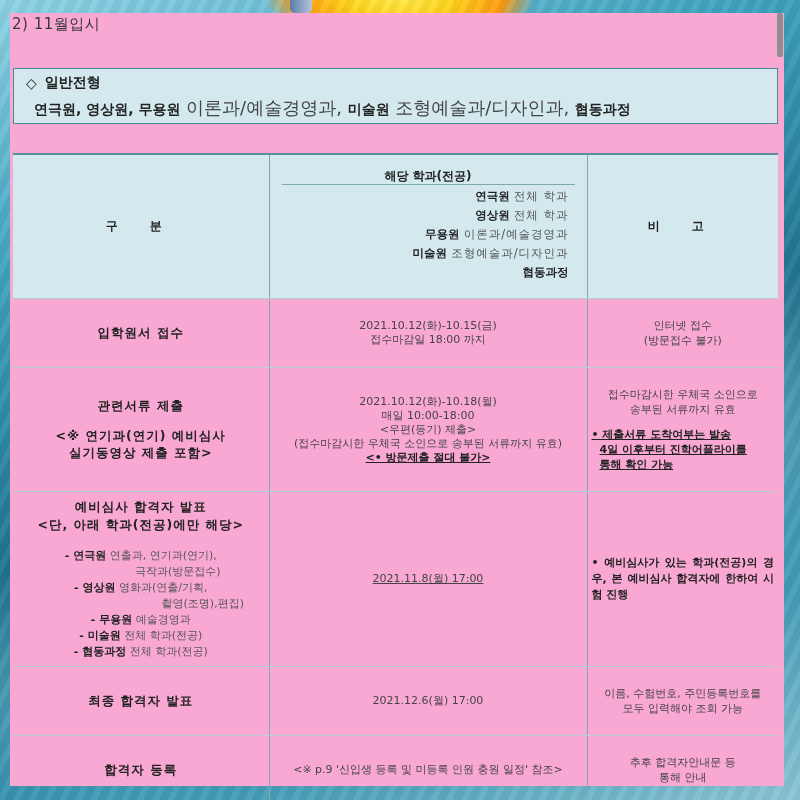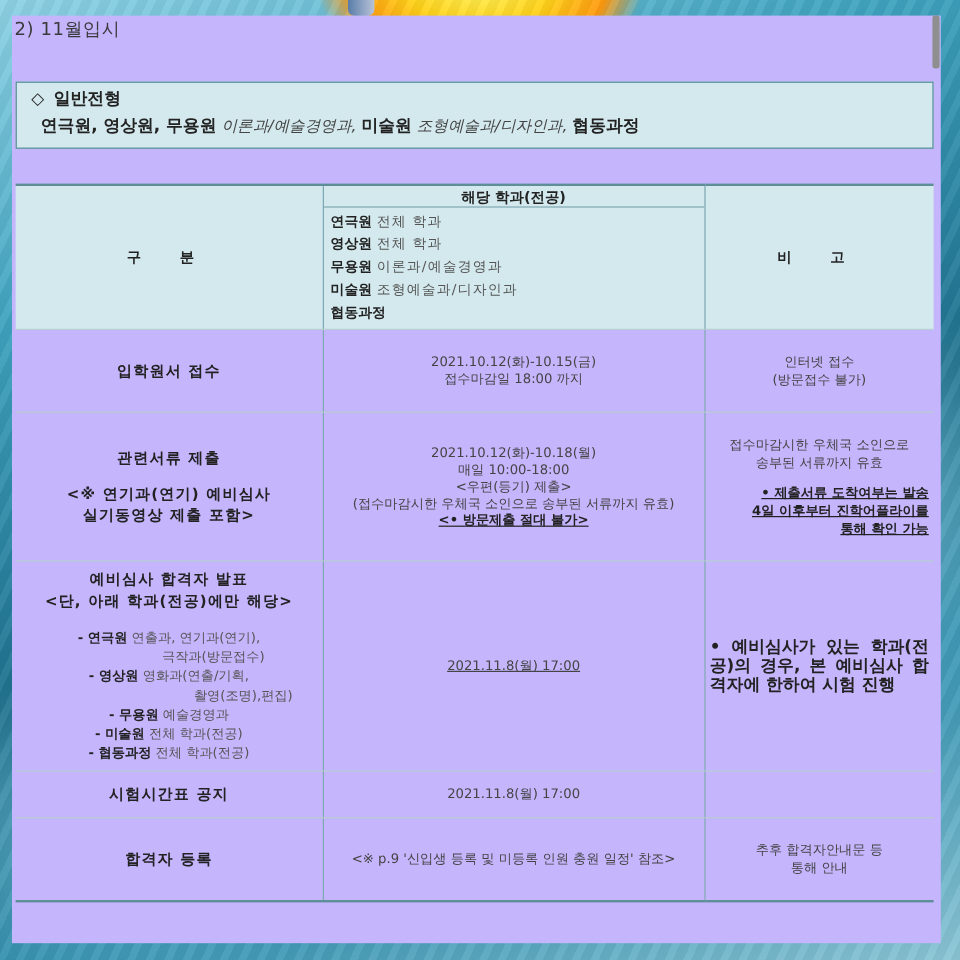--- a/index.html
+++ b/index.html
@@ -19,73 +19,73 @@
       repeating-linear-gradient(115deg, rgba(255,255,255,0.05) 0 6px, rgba(0,0,0,0.04) 6px 14px);
     pointer-events: none;
   }
   .orb-stripe {
     position: absolute; left: 290px; top: 0; width: 22px; height: 14px;
     background: linear-gradient(90deg, #5a7da8, #b7c3d8);
     border-radius: 0 0 40% 40%;
   }
   .page {
     position: absolute; left: 10px; top: 13px; width: 774px; height: 773px;
-    background: #c4b5fd;
+    background: #f9a8d4;
   }
   .scrollbar {
     position: absolute; left: 777px; top: 13px; width: 6px; height: 44px;
     background: #8f8f8f; border-radius: 2px;
   }
   .section-heading {
     position: absolute; left: 2px; top: 2px;
     font-size: 15px; color: #3a3a3a; letter-spacing: 0.5px;
   }
   .info-box {
     position: absolute; left: 3px; top: 55px; width: 765px; height: 56px;
     background: #d3e9ee; border: 1.5px solid #4f8a93;
     padding: 5px 12px;
   }
   .info-title { font-size: 14px; font-weight: bold; color: #222; display: flex; align-items: center; gap: 8px; }
   .diamond { font-size: 14px; color: #222; }
   .info-line { margin-top: 4px; font-size: 14px; color: #222; padding-left: 8px; white-space: nowrap; }
   .info-line .b { font-weight: bold; }
-  .info-line .n { font-weight: normal; font-size: 13px; color: #444; font-style: italic; }
+  .info-line .n { font-weight: normal; font-size: 18px; color: #444; }
 
   table.schedule {
     position: absolute; left: 3px; top: 140px; width: 765px;
     border-collapse: collapse; table-layout: fixed;
     font-size: 11px; color: #333;
   }
   table.schedule td, table.schedule th {
     border-left: 1.5px solid #7fa9b0; border-right: 1.5px solid #7fa9b0;
     border-bottom: 1px solid #b7ced2;
     text-align: center; vertical-align: middle;
   }
   table.schedule tr:first-child th { border-top: 2px solid #5e8f98; }
   table.schedule tr:last-child td { border-bottom: 2px solid #5e8f98; }
   table.schedule td:first-child, table.schedule th:first-child { border-left: none; }
   table.schedule td:last-child, table.schedule th:last-child { border-right: none; }
   th.hdr { background: #d3e9ee; font-weight: bold; font-size: 12px; color: #222; }
-  th.hdr-mid { padding: 0; }
+  th.hdr-mid { padding: 12px; }
   .hdr-mid-title {
     height: 18px; line-height: 18px; border-bottom: 1px solid #7fa9b0; font-weight: bold; font-size: 12px;
   }
-  .dept-list { text-align: left; padding: 2px 6px 4px; }
+  .dept-list { text-align: right; padding: 2px 6px 4px; }
   .dept-list div { height: 19px; line-height: 19px; font-size: 11.5px; white-space: nowrap; }
   .dept-list b { color: #222; }
   .dept-list span { color: #555; font-weight: normal; letter-spacing: 1px; }
   .spaced { letter-spacing: 14px; }
 
   td.label { font-weight: bold; font-size: 12.5px; color: #222; letter-spacing: 1px; }
   td.label .sub { display: block; margin-top: 12px; line-height: 17px; }
   .red { color: #d04040; }
   .uline { text-decoration: underline; }
   td.note { text-align: left; padding: 19px 4px; font-size: 11px; color: #444; line-height: 15px; }
-  .bullet-note { font-weight: bold; color: #222; text-decoration: underline; margin-top: 10px; text-align: right; }
-  .bold-note { font-weight: bold; color: #222; font-size: 14px; line-height: 16px; text-align: justify; }
+  .bullet-note { font-weight: bold; color: #222; text-decoration: underline; margin-top: 10px; text-align: left; }
+  .bold-note { font-weight: bold; color: #222; font-size: 11px; line-height: 16px; text-align: justify; }
   .prelim { text-align: left; padding: 6px 10px; font-size: 11px; color: #222; }
   .prelim .t { text-align: center; font-weight: bold; font-size: 12.5px; line-height: 18px; letter-spacing: 1px; }
   .prelim ul { list-style: none; margin-top: 14px; }
   .prelim li { line-height: 16px; white-space: nowrap; }
   .prelim li b { font-weight: bold; margin-top: 16px; }
   .prelim li span { color: #555; }
   .prelim .indent { padding-left: 74px; color: #555; }
   .prelim .indent2 { padding-left: 124px; color: #555; }
   .mid { font-size: 11px; color: #444; line-height: 14px; }
 </style>
@@ -187,27 +187,30 @@
         </ul>
       </td>
       <td>
         <span class="mid uline">2021.11.8(월) 17:00</span>
       </td>
       <td class="note">
         <div class="bold-note">• 예비심사가 있는 학과(전공)의 경우, 본 예비심사 합격자에 한하여 시험 진행</div>
       </td>
     </tr>
 
-    <tr style="height:39px">
-      <td class="label">시험시간표 공지</td>
-      <td class="mid">2021.11.8(월) 17:00</td>
-      <td class="note"></td>
-    </tr>
-
-
+
+
+    <tr style="height:51px">
+      <td class="label">최종 합격자 발표</td>
+      <td class="mid">2021.12.6(월) 17:00</td>
+      <td class="note">
+        <div>이름, 수험번호, 주민등록번호를</div>
+        <div>모두 입력해야 조회 가능</div>
+      </td>
+    </tr>
 
     <tr style="height:54px">
       <td class="label">합격자 등록</td>
       <td class="mid">&lt;※ p.9 '신입생 등록 및 미등록 인원 충원 일정' 참조&gt;</td>
       <td class="note">
         <div>추후 합격자안내문 등</div>
         <div>통해 안내</div>
       </td>
     </tr>
   </tbody>

